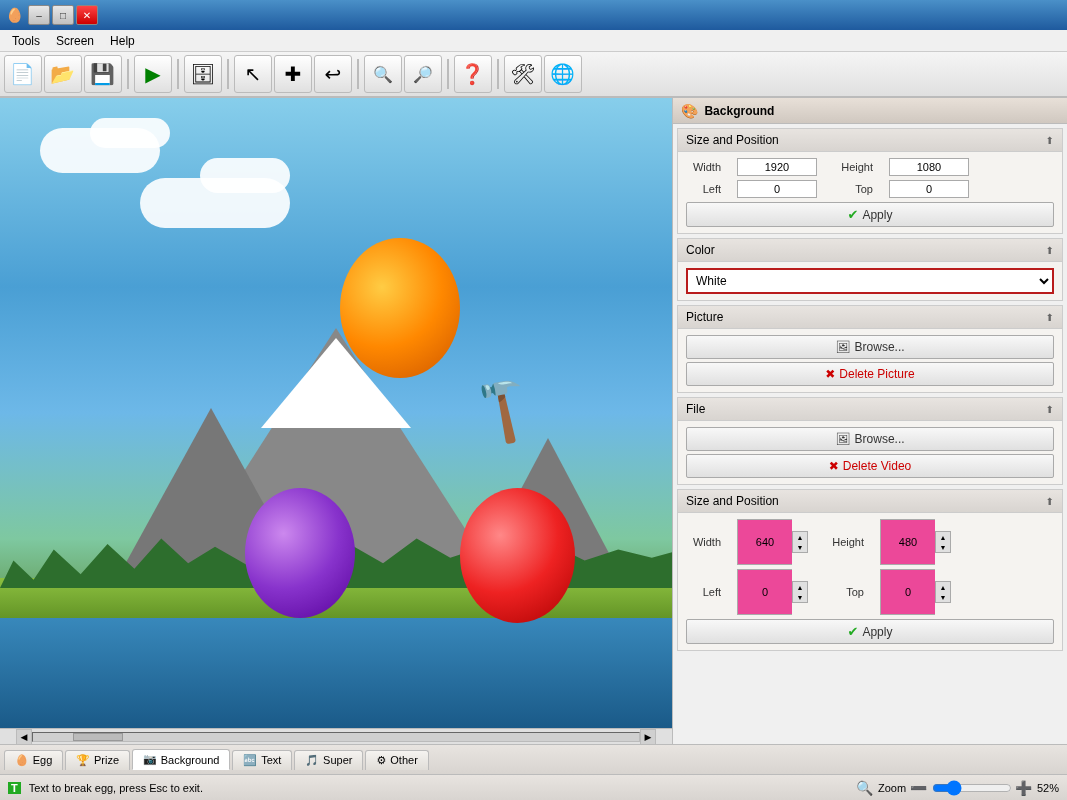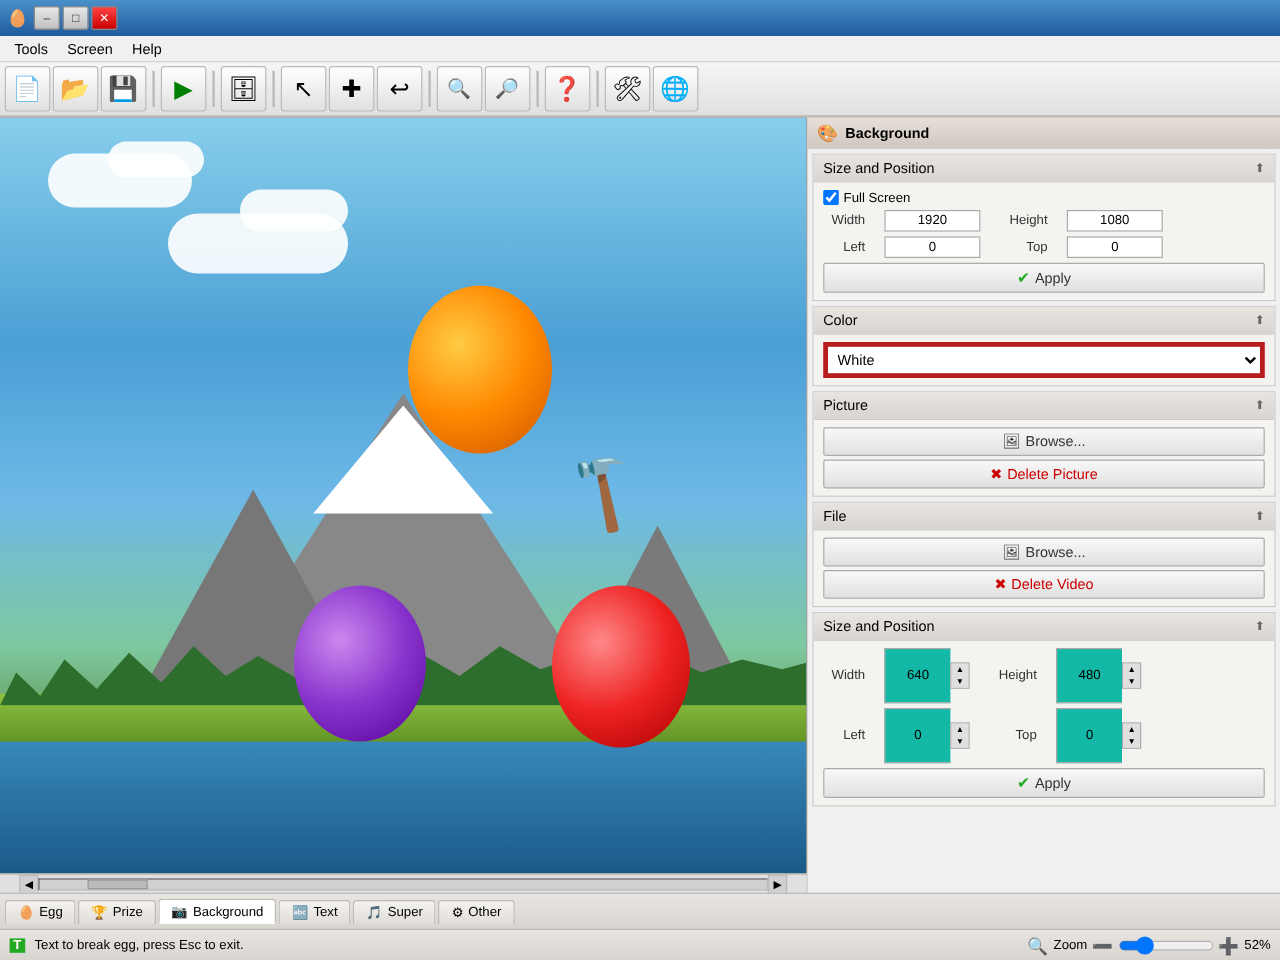--- a/index.html
+++ b/index.html
@@ -218,21 +218,21 @@
       justify-content: center;
       gap: 4px;
       color: #333;
       margin-top: 4px;
     }
     .apply-icon { color: #22aa22; font-size: 13px; }
 
     .color-select {
       width: 100%;
       padding: 3px 4px;
-      border: 4px solid #b91c1c;
+      border: 2px solid #b91c1c;
       background: white;
       font-size: 12px;
       cursor: pointer;
     }
 
     .browse-btn {
       width: 100%;
       padding: 4px;
       background: linear-gradient(to bottom, #f8f8f8, #e0e0e0);
       border: 1px solid #aaa;
@@ -256,21 +256,21 @@
       font-size: 12px;
       display: flex;
       align-items: center;
       justify-content: center;
       gap: 4px;
       color: #cc0000;
     }
     .delete-icon { color: #cc0000; }
 
     .spin-input-wrap { display: flex; align-items: center; }
-    .spin-input { border: 1px solid #aaa; background: #14b8a6; padding: 16px 4px; font-size: 11px; width: 55px; text-align: center; border-right: none; }
+    .spin-input { border: 1px solid #aaa; background: #ec4899; padding: 16px 4px; font-size: 11px; width: 55px; text-align: center; border-right: none; }
     .spin-btns { display: flex; flex-direction: column; border: 1px solid #aaa; background: #e8e8e8; }
     .spin-up, .spin-down { width: 14px; height: 10px; font-size: 7px; display: flex; align-items: center; justify-content: center; cursor: pointer; background: #e0e0e0; }
 
     
     #panel-content::-webkit-scrollbar { width: 16px; }
     #panel-content::-webkit-scrollbar-track { background: #e0e0e0; }
     #panel-content::-webkit-scrollbar-thumb { background: #bbb; border: 1px solid #999; }
 
     
     #bottom-tabs {
@@ -418,24 +418,20 @@
       </div>
 
       <div id="panel-content">
 
         <div class="section">
           <div class="section-header">
             <span>Size and Position</span>
             <span class="section-collapse">⬆</span>
           </div>
           <div class="section-body">
-            <div class="checkbox-row">
-              <input type="checkbox" checked="" id="fullscreen-cb" style="">
-              <label for="fullscreen-cb">Full Screen</label>
-            </div>
             <div class="form-row">
               <span class="form-label">Width</span>
               <input class="form-input" type="text" value="1920" style="">
               <span class="form-label" style="min-width:40px;text-align:right;">Height</span>
               <input class="form-input" type="text" value="1080" style="">
             </div>
             <div class="form-row">
               <span class="form-label">Left</span>
               <input class="form-input" type="text" value="0" style="">
               <span class="form-label" style="min-width:40px;text-align:right;">Top</span>

